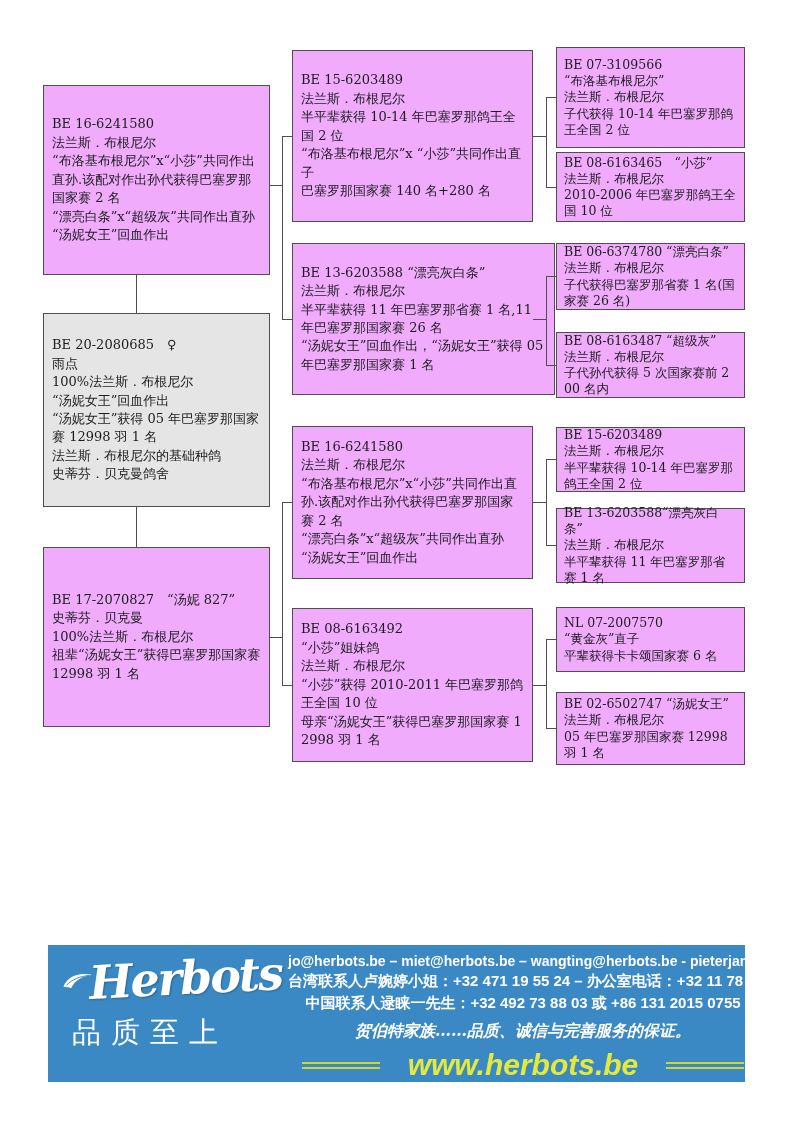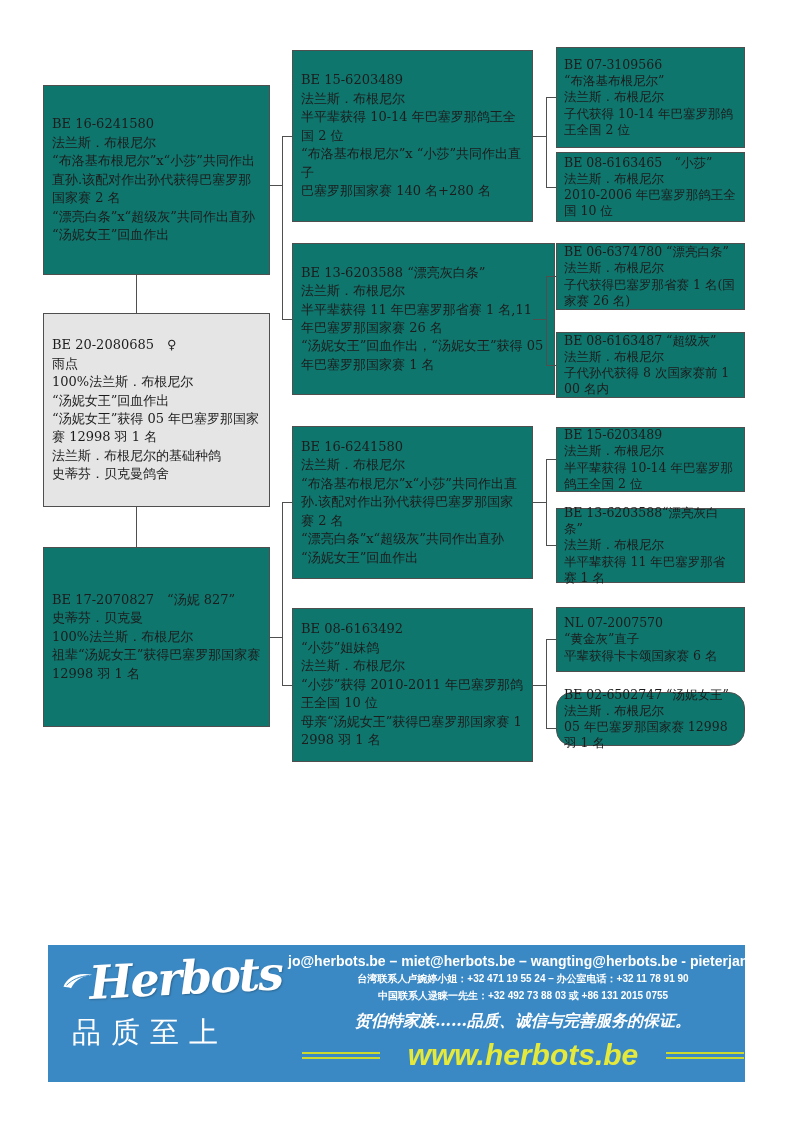--- a/index.html
+++ b/index.html
@@ -6,21 +6,21 @@
   body{
     width:793px;height:1122px;position:relative;background:#ffffff;
     font-family:"DejaVu Serif","Liberation Serif",serif;
     overflow:hidden;
   }
   #page{position:absolute;left:0;top:0;width:793px;height:1122px;}
 
   
   .box{
     position:absolute;box-sizing:border-box;
-    border:1px solid #4f4f4f;background:#0f766e;
+    border:1px solid #4f4f4f;background:#f0abfc;
     display:flex;flex-direction:column;justify-content:center;
     padding:6px 8px;color:#1c1c1c;
     font-size:13px;line-height:1.42;
   }
   .box.highlight{background:#e5e5e5;}
   .box.col-R{font-size:12.5px;line-height:1.3;padding:3px 7px;}
   .bline{white-space:normal;word-break:break-all;}
 
   .cline{position:absolute;background:#4f4f4f;}
 
@@ -39,21 +39,21 @@
     letter-spacing:-2px;transform:rotate(-3deg);display:inline-block;
     text-shadow:1px 1px 2px rgba(0,0,0,0.25);
   }
   .tagline{
     margin-top:8px;margin-left:10px;font-size:29px;font-weight:normal;
     letter-spacing:10px;color:#ffffff;white-space:nowrap;
     font-family:"DejaVu Serif","Liberation Serif",serif;
   }
   .banner-right{position:absolute;left:240px;top:8px;width:470px;text-align:center;}
   .emails{font-size:14px;font-weight:bold;white-space:nowrap;text-align:left;}
-  .contact{font-size:10px;font-weight:bold;white-space:nowrap;margin-top:3px;}
+  .contact{font-size:15px;font-weight:bold;white-space:nowrap;margin-top:3px;}
   .slogan{
     margin-top:8px;font-size:16px;font-weight:bold;font-style:italic;
     font-family:"DejaVu Serif","Liberation Serif",serif;white-space:nowrap;
   }
   .site-row{margin-top:6px;display:flex;align-items:center;justify-content:center;gap:28px;}
   .dash{width:78px;height:3px;border-top:2px solid #cdd82f;border-bottom:2px solid #cdd82f;}
   .site{
     color:#e4e93b;font-weight:bold;font-style:italic;font-size:30px;
     letter-spacing:0px;white-space:nowrap;
   }
@@ -125,38 +125,38 @@
         <div class="bline">2010-2006 年巴塞罗那鸽王全国 10 位</div>
       </div>
       <div class="box col-R" style="left: 556px; top: 243px; width: 189px; height: 67px; justify-content: center;">
         <div class="bline">BE 06-6374780 “漂亮白条”</div>
         <div class="bline">法兰斯．布根尼尔</div>
         <div class="bline">子代获得巴塞罗那省赛 1 名(国家赛 26 名)</div>
       </div>
       <div class="box col-R" style="left: 556px; top: 332px; width: 189px; height: 66px;">
         <div class="bline">BE 08-6163487 “超级灰”</div>
         <div class="bline">法兰斯．布根尼尔</div>
-        <div class="bline">子代孙代获得 8 次国家赛前 100 名内</div>
+        <div class="bline">子代孙代获得 5 次国家赛前 200 名内</div>
       </div>
       <div class="box col-R" style="left: 556px; top: 427px; width: 189px; height: 65px;">
         <div class="bline">BE 15-6203489</div>
         <div class="bline">法兰斯．布根尼尔</div>
         <div class="bline">半平辈获得 10-14 年巴塞罗那鸽王全国 2 位</div>
       </div>
       <div class="box col-R" style="left: 556px; top: 508px; width: 189px; height: 75px;">
         <div class="bline">BE 13-6203588“漂亮灰白条”</div>
         <div class="bline">法兰斯．布根尼尔</div>
         <div class="bline">半平辈获得 11 年巴塞罗那省赛 1 名</div>
       </div>
       <div class="box col-R" style="left: 556px; top: 607px; width: 189px; height: 65px;">
         <div class="bline">NL 07-2007570</div>
         <div class="bline">“黄金灰”直子</div>
         <div class="bline">平辈获得卡卡颂国家赛 6 名</div>
       </div>
-      <div class="box col-R" style="left: 556px; top: 692px; width: 189px; height: 54px; border-radius: 16px;">
+      <div class="box col-R" style="left: 556px; top: 692px; width: 189px; height: 73px;">
         <div class="bline">BE 02-6502747 “汤妮女王”</div>
         <div class="bline">法兰斯．布根尼尔</div>
         <div class="bline">05 年巴塞罗那国家赛 12998 羽 1 名</div>
       </div>
       <div class="cline" style="left: 136px; top: 275px; width: 1px; height: 38px;"></div>
       <div class="cline" style="left: 136px; top: 507px; width: 1px; height: 40px;"></div>
       <div class="cline" style="left: 270px; top: 185px; width: 12px; height: 1px;"></div>
       <div class="cline" style="left: 282px; top: 136px; width: 1px; height: 184px;"></div>
       <div class="cline" style="left: 282px; top: 136px; width: 10px; height: 1px;"></div>
       <div class="cline" style="left: 282px; top: 319px; width: 10px; height: 1px;"></div>

